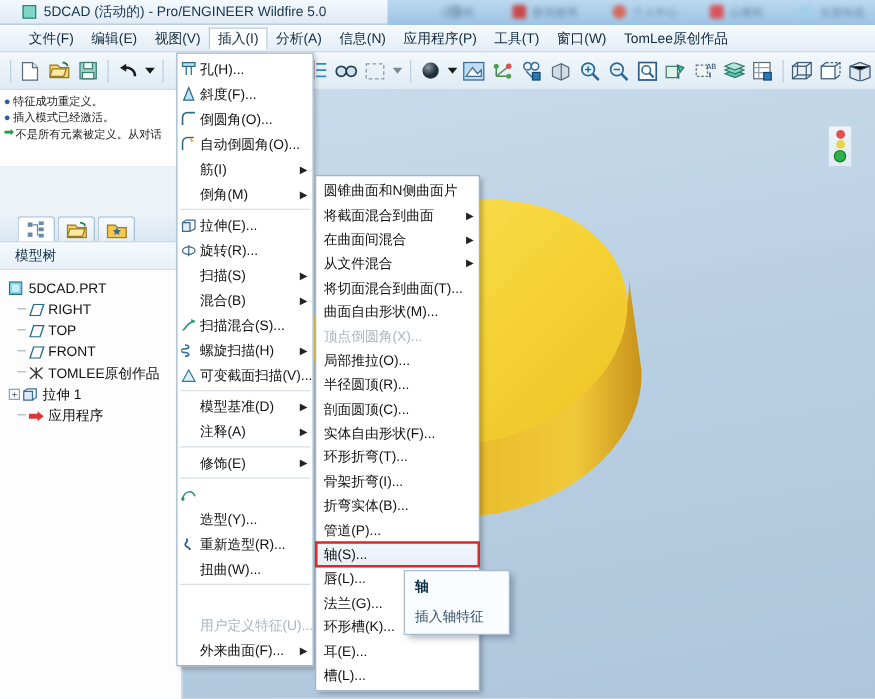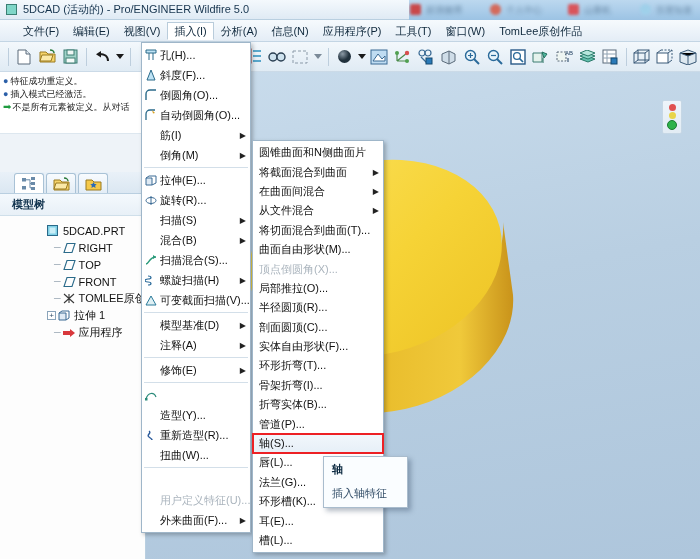--- a/index.html
+++ b/index.html
@@ -21,24 +21,24 @@
     position:absolute; top:4px; height:12px;
     filter:blur(2.2px); opacity:.75;
     font-size:9px; color:#4a6b88; white-space:nowrap;
   }
   #topstrip .sq {
     position:absolute; top:4px; width:11px; height:11px; border-radius:2px;
     filter:blur(1.6px);
   }
   
   #titlebar {
-    position:absolute; left:0; top:0; width:409px; height:20px;
+    position:absolute; left:0; top:0; width:310px; height:20px;
     background:linear-gradient(#f4f9fd,#dfeaf4);
     border-bottom:1px solid #b9cfe0;
-    display:flex; align-items:center; padding-left:6px;
+    display:flex; align-items:center; padding-left:18px;
   }
   #titlebar .ticon {
     width:11px; height:11px; background:#7fd6c8;
     border:1px solid #3a7f74; margin-right:6px;
   }
   #titlebar .ttext { font-size:11px; color:#16344e; white-space:nowrap; }
 
   
   #menubar {
     position:absolute; left:0; top:20px; width:700px; height:22px;
@@ -98,25 +98,25 @@
     width:30px; height:20px; margin-right:2px;
     background:linear-gradient(#f8fbfe,#e3edf6);
     border:1px solid #a9c2d6; border-bottom:none;
     border-radius:3px 3px 0 0;
     display:flex; align-items:center; justify-content:center;
   }
   .ttab.active { background:#fff; }
 
   #treehdr {
     height:22px; display:flex; align-items:center; padding-left:12px;
-    font-weight:bold; font-size:11px; color:#12344f;
+    font-weight:normal; font-size:11px; color:#12344f;
     background:linear-gradient(#f4f9fd,#e8f0f7);
     border-bottom:1px solid #cfdfea;
   }
-  #tree { padding:6px 0 0 4px;margin-left:40px; }
+  #tree { padding:6px 0 0 4px; }
   .trow {
     display:flex; align-items:center; height:17px; font-size:11px;
     color:#111; white-space:nowrap;
   }
   .tind1 { padding-left:3px; }
   .tind2 { padding-left:10px; }
   .tind3 { padding-left:3px; }
   .plusbox {
     width:9px; height:9px; border:1px solid #8aa4ba; background:#fff;
     font-size:8px; line-height:7px; text-align:center; color:#35506a;

